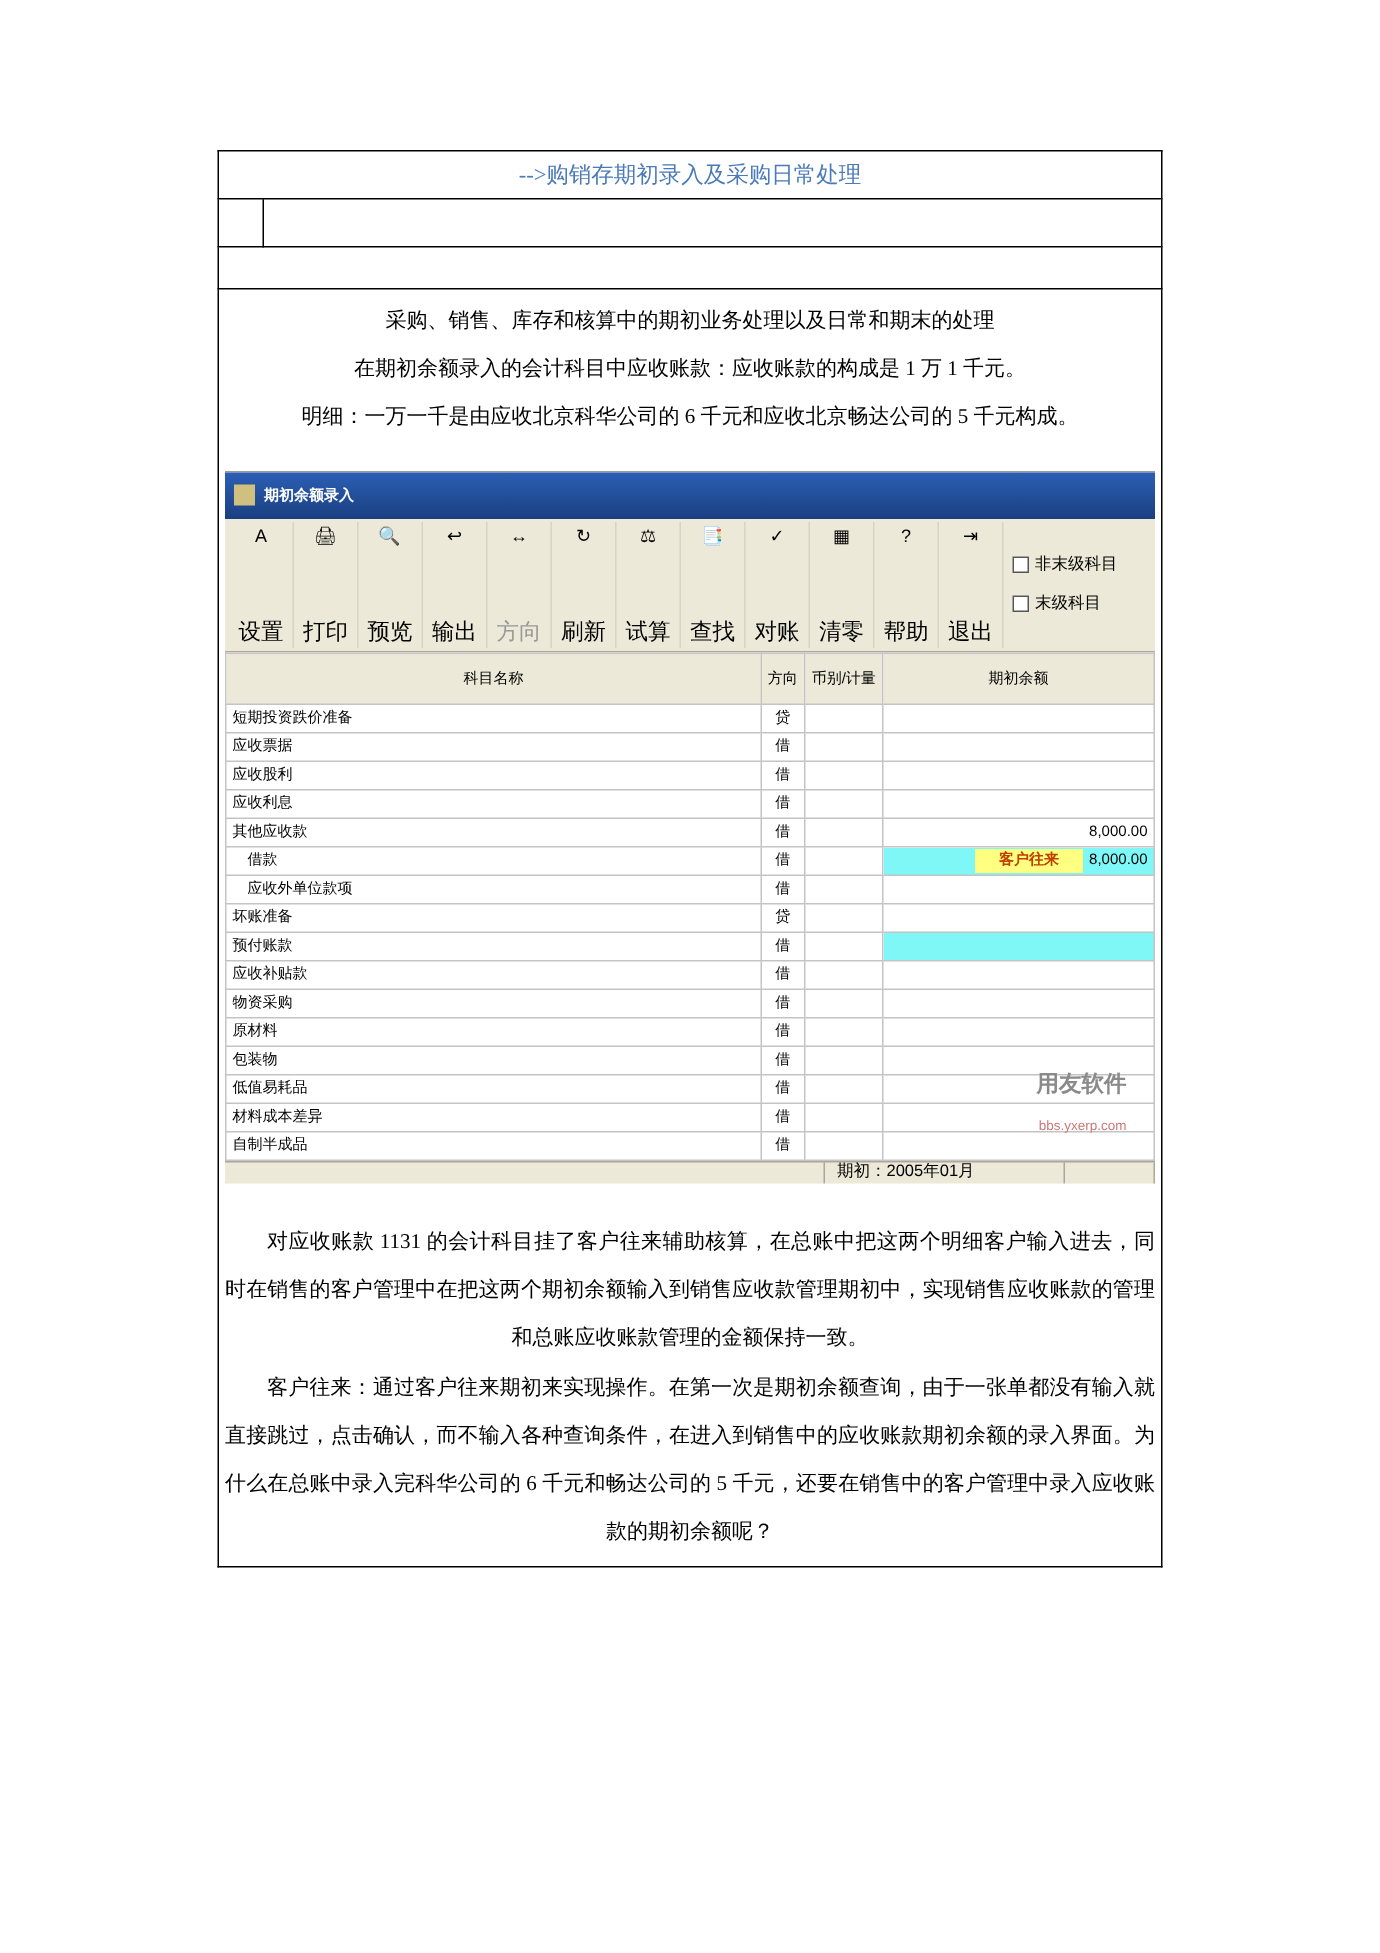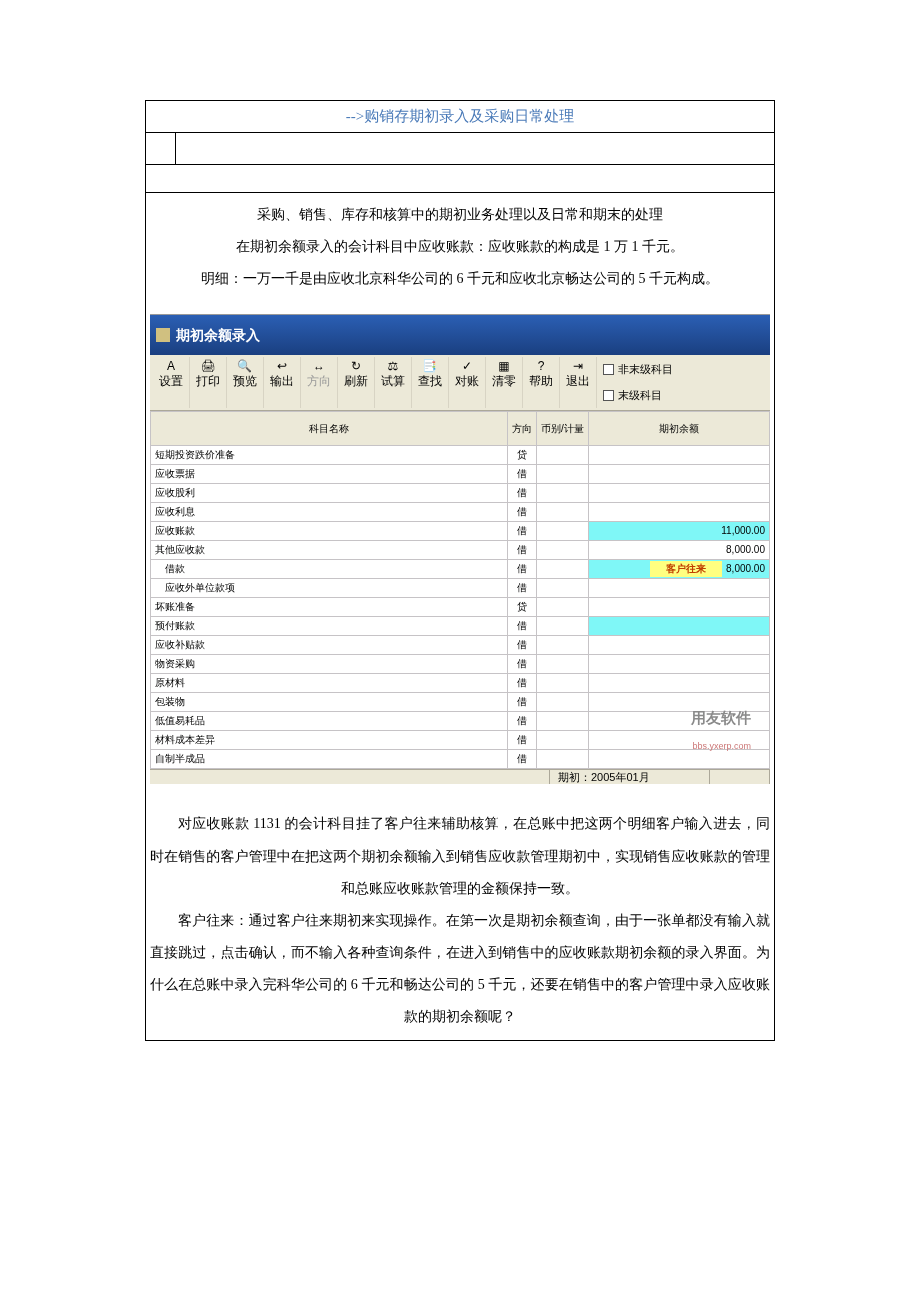--- a/index.html
+++ b/index.html
@@ -39,21 +39,21 @@
     font-family: "SimSun", "宋体", sans-serif;
     font-size: 12px;
     text-align: left;
     border-top: 1px solid #999;
   }
   .win-title {
     background: linear-gradient(#2b5fb4, #1a3f80);
     color: #fff;
     padding: 4px 6px;
     font-weight: bold;
-    font-size: 14px;
+    font-size: 10px;
     display: flex;
     align-items: center;
     gap: 6px;
   }
   .win-title .title-icon {
     width: 14px; height: 14px;
     background: #d0c080;
     display: inline-block;
   }
   .toolbar {
@@ -73,21 +73,21 @@
     cursor: default;
     border-right: 1px solid #d8d4c4;
     min-width: 30px;
   }
   .tbtn:last-child { border-right: none; }
   .tbtn .ticon {
     width: 18px; height: 16px;
     display: flex; align-items: center; justify-content: center;
     font-size: 12px;
   }
-  .tbtn .tlabel { font-size: 12px; color: #000; line-height: 1.1; }
+  .tbtn .tlabel { font-size: 15px; color: #000; line-height: 1.1; margin-top: 48px; }
   .tbtn.dim .tlabel { color: #999; }
   .checks {
     display: flex;
     flex-direction: column;
     justify-content: center;
     font-size: 11px;
     padding: 0 6px;
     gap: 1px;
   }
   .checks label { display: flex; gap: 4px; align-items: center; }
@@ -284,26 +284,20 @@
                     <td class="col-cur"></td>
                     <td class="col-bal"></td>
                   </tr>
                   <tr>
                     <td class="col-name">应收利息</td>
                     <td class="col-dir">借</td>
                     <td class="col-cur"></td>
                     <td class="col-bal"></td>
                   </tr>
                   <tr>
-                    <td class="col-name">应收账款</td>
-                    <td class="col-dir">借</td>
-                    <td class="col-cur"></td>
-                    <td class="col-bal cyan">11,000.00</td>
-                  </tr>
-                  <tr>
                     <td class="col-name">其他应收款</td>
                     <td class="col-dir">借</td>
                     <td class="col-cur"></td>
                     <td class="col-bal">8,000.00</td>
                   </tr>
                   <tr>
                     <td class="col-name indent1">借款</td>
                     <td class="col-dir">借</td>
                     <td class="col-cur"></td>
                     <td class="col-bal cyan"><span class="yellow-label">客户往来</span><span>8,000.00</span></td>

